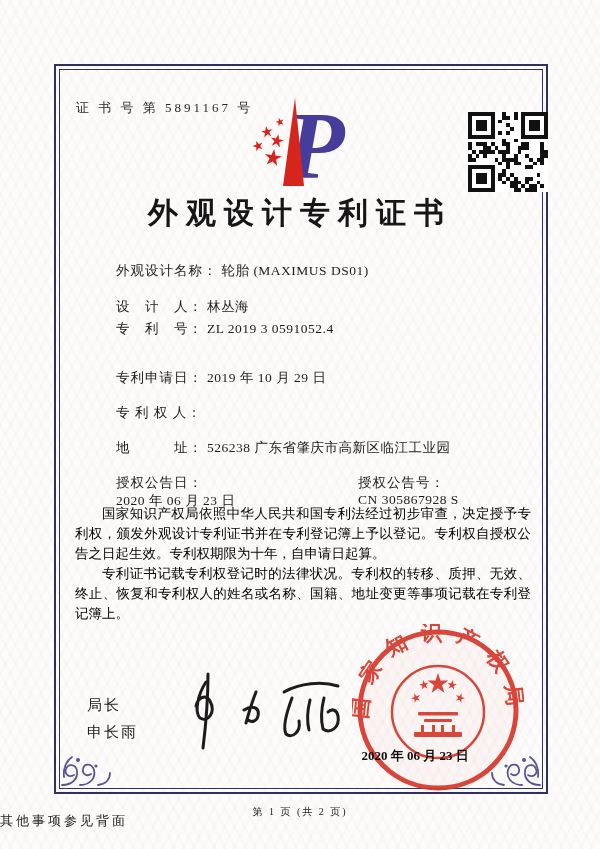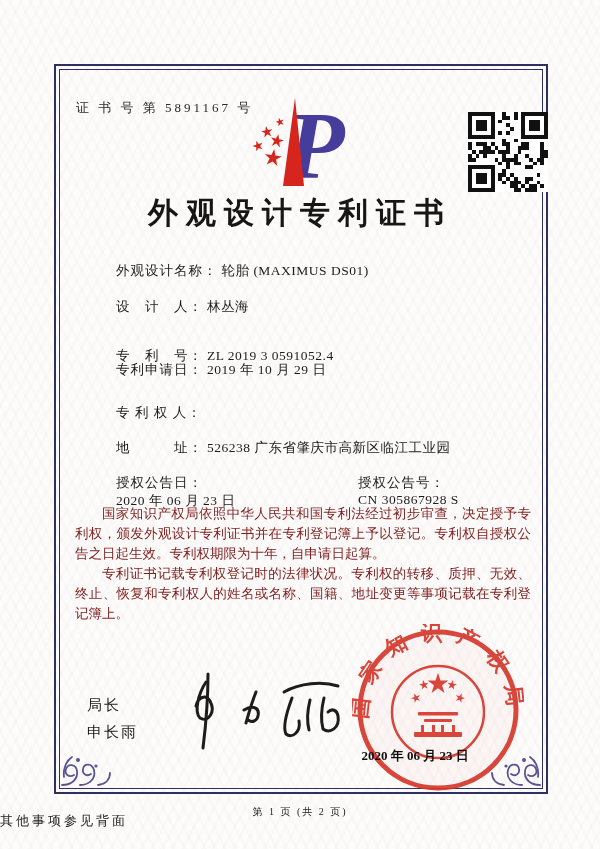--- a/index.html
+++ b/index.html
@@ -40,21 +40,21 @@
     position:absolute; left:75px; width:460px;
     font-size:13.5px; color:#1c1c1c; white-space:nowrap;
     display:flex; align-items:baseline;
   }
   .field-label { letter-spacing:1px;margin-left:41px; }
   .field-value { margin-left:4px; letter-spacing:0.5px; }
   .grant-group { display:flex; align-items:baseline;flex-direction:column; }
   .grant-first { width:242px; }
   .body-text {
     position:absolute; left:75px; top:504px; width:456px;
-    font-size:13.5px; line-height:20px; color:#7f1d1d;
+    font-size:13.5px; line-height:20px; color:#000000;
     text-align:justify;
   }
   .body-text p { text-indent:2em; }
   .signoff-title { position:absolute; left:87px; top:696px; font-size:15px; letter-spacing:2px; color:#222; }
   .signoff-name  { position:absolute; left:87px; top:723px; font-size:15px; letter-spacing:2px; color:#222; }
   .signature { position:absolute; left:172px; top:668px; width:200px; height:90px; }
   .seal { position:absolute; left:352px; top:624px; width:172px; height:172px; }
   .seal-date {
     position:absolute; left:356px; top:747px; width:118px;
     text-align:center; font-size:13px; font-weight:bold;
@@ -230,25 +230,25 @@
 <div class="title">外观设计专利证书</div>
 
 <div class="field-row" style="top:262px">
   <span class="field-label">外观设计名称：</span>
   <span class="field-value">轮胎 (MAXIMUS DS01)</span>
 </div>
 <div class="field-row" style="top:298px">
   <span class="field-label">设　计　人：</span>
   <span class="field-value">林丛海</span>
 </div>
-<div class="field-row" style="top:347px">
+<div class="field-row" style="top:320px">
   <span class="field-label">专　利　号：</span>
   <span class="field-value">ZL 2019 3 0591052.4</span>
 </div>
-<div class="field-row" style="top:361px">
+<div class="field-row" style="top:369px">
   <span class="field-label">专利申请日：</span>
   <span class="field-value">2019 年 10 月 29 日</span>
 </div>
 <div class="field-row" style="top:404px">
   <span class="field-label">专 利 权 人：</span>
 </div>
 <div class="field-row" style="top:439px">
   <span class="field-label">地　　　址：</span>
   <span class="field-value">526238 广东省肇庆市高新区临江工业园</span>
 </div>

